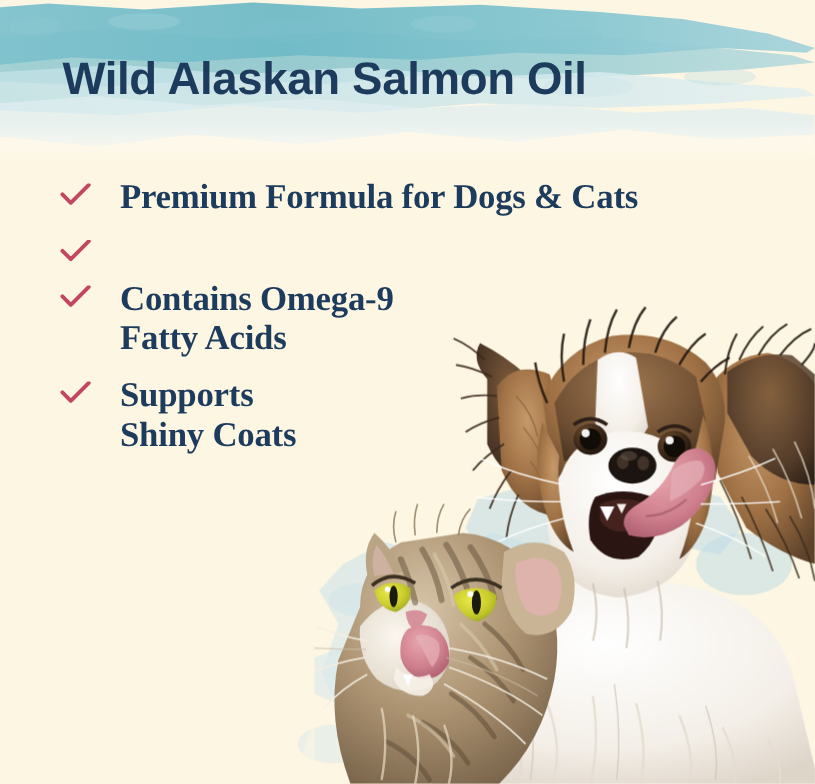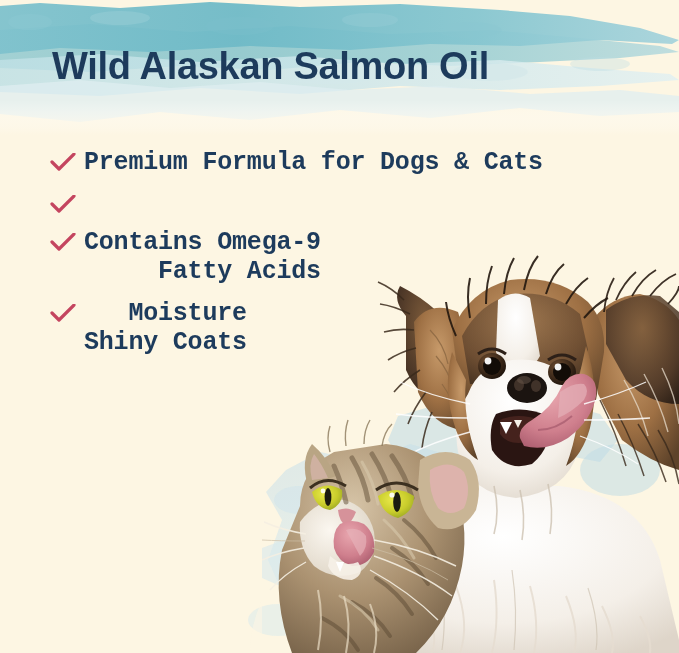--- a/index.html
+++ b/index.html
@@ -2,43 +2,44 @@
 <html><head>
 <meta charset="utf-8">
 <style>
   html,body{margin:0;padding:0;}
   body{
     width:679px;height:653px;overflow:hidden;
     background:#fdf6e3;
     font-family:"Liberation Sans", sans-serif;
     position:relative;
   }
-  #canvas{position:absolute;inset:0;width:679px;height:653px;background:#fdf6e3;overflow:hidden;text-align:right;}
+  #canvas{position:absolute;inset:0;width:679px;height:653px;background:#fdf6e3;overflow:hidden;}
 
   
   .banner-wrap{position:absolute;left:0;top:0;width:679px;height:135px;overflow:hidden;}
   .banner-svg{position:absolute;left:0;top:0;}
 
   
   .title{
     position:absolute;left:52px;top:45px;
     font-size:38px;font-weight:bold;letter-spacing:-0.3px;
     color:#1d3b5c;white-space:nowrap;
     font-family:"Liberation Sans", sans-serif;
   }
 
   
   .bullets{position:absolute;left:50px;top:148px;width:520px;}
   .bullet{position:relative;display:flex;align-items:flex-start;margin-bottom:13px;}
   .check{width:34px;flex:0 0 34px;padding-top:5px;}
   .check svg{display:block;}
   .blabel{
-    color:#1d3b5c;font-size:25px;font-weight:bold;line-height:1.16;
+    color:#1d3b5c;font-size:29px;font-weight:bold;line-height:1.16;
     letter-spacing:-0.2px;white-space:pre-line;
-    font-family:Liberation Mono, monospace;
+    font-family:Liberation Serif, serif;
+    margin-left:16px;
   }
 
   
   .photo{position:absolute;left:0;top:0;width:679px;height:653px;pointer-events:none;}
 </style>
 </head>
 <body>
 
 <div id="canvas">
 
@@ -124,21 +125,21 @@
 Fatty Acids</span>
     </div>
 
 
     <div class="bullet">
       <span class="check">
         <svg width="26" height="20" viewBox="0 0 26 20">
           <path d="M2,9 L9,16 L24,1" fill="none" stroke="#c4455f" stroke-width="3.2" stroke-linecap="round" stroke-linejoin="round"></path>
         </svg>
       </span>
-      <span class="blabel">Moisture
+      <span class="blabel">Supports
 Shiny Coats</span>
     </div>
 
   </div>
 
   <svg class="photo" viewBox="0 0 679 653">
     <defs>
       <radialGradient id="dogFurBrown" cx="0.45" cy="0.35" r="0.75">
         <stop offset="0%" stop-color="#c79a6a"></stop>
         <stop offset="55%" stop-color="#9e7044"></stop>

